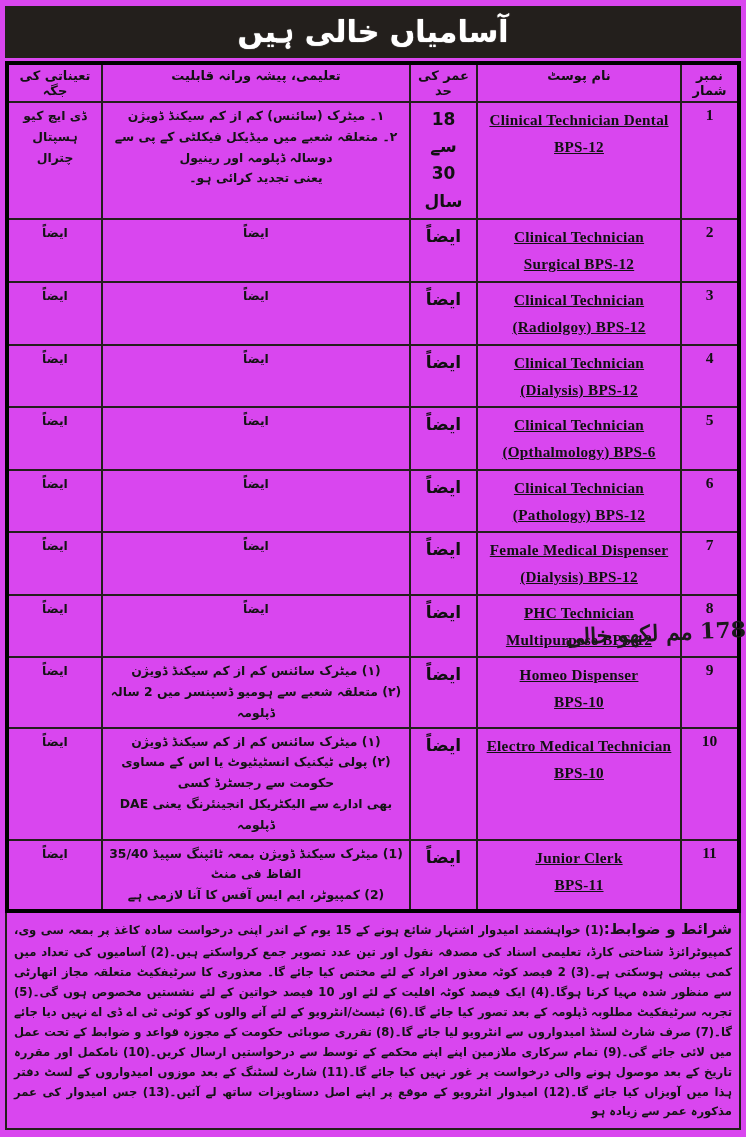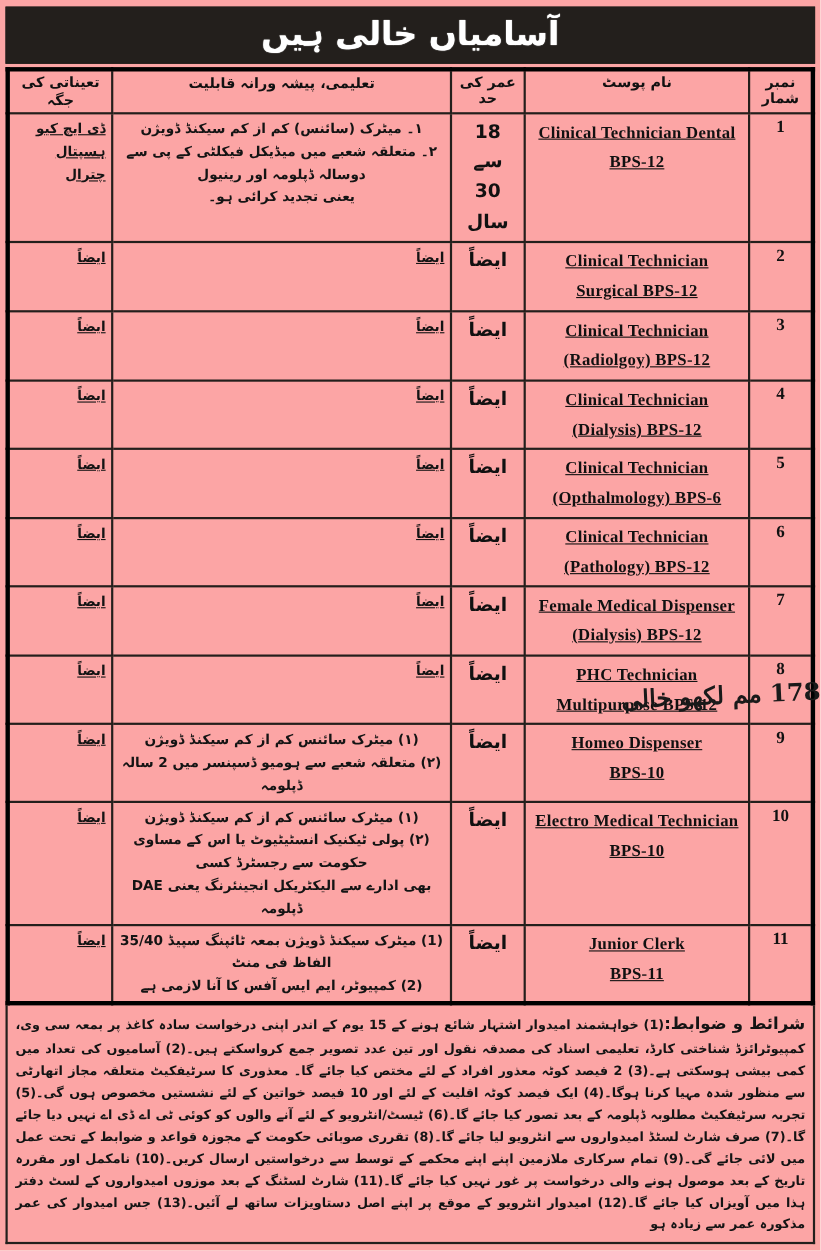--- a/index.html
+++ b/index.html
@@ -7,21 +7,21 @@
     width:746px;height:1137px;
     font-family:"Liberation Serif", serif;
     color:#111111;
     overflow:hidden;
   }
   .page{
     position:relative;
     width:746px;height:1137px;
     box-sizing:border-box;
     padding:6px 5px 4px 5px;
-    background:#fca5a5;
+    background:#d946ef;
   }
 
   
   .title-band{
     background:#231f1c;
     color:#ffffff;
     height:50px;
     display:flex;align-items:center;justify-content:center;
     border:1px solid #231f1c;
   }
@@ -86,21 +86,21 @@
   .cell-ur{
     font-family:"DejaVu Sans", sans-serif;
     direction:rtl;
     font-size:12.4px;
     line-height:1.68;
     font-weight:bold;
     color:#141414;
   }
   .cell-ur .ln{display:block;}
   .cell-ur .ln.lft{text-align:center;}
-  .cell-ur .ln.ctr{text-align:right;text-decoration:underline;}
+  .cell-ur .ln.ctr{text-align:center;}
 
   .cell-age{
     font-family:"DejaVu Sans", sans-serif;
     direction:rtl;
     text-align:center;
     font-size:17px;
     font-weight:bold;
     line-height:1.6;
   }
   .cell-age .ln{display:block;}

